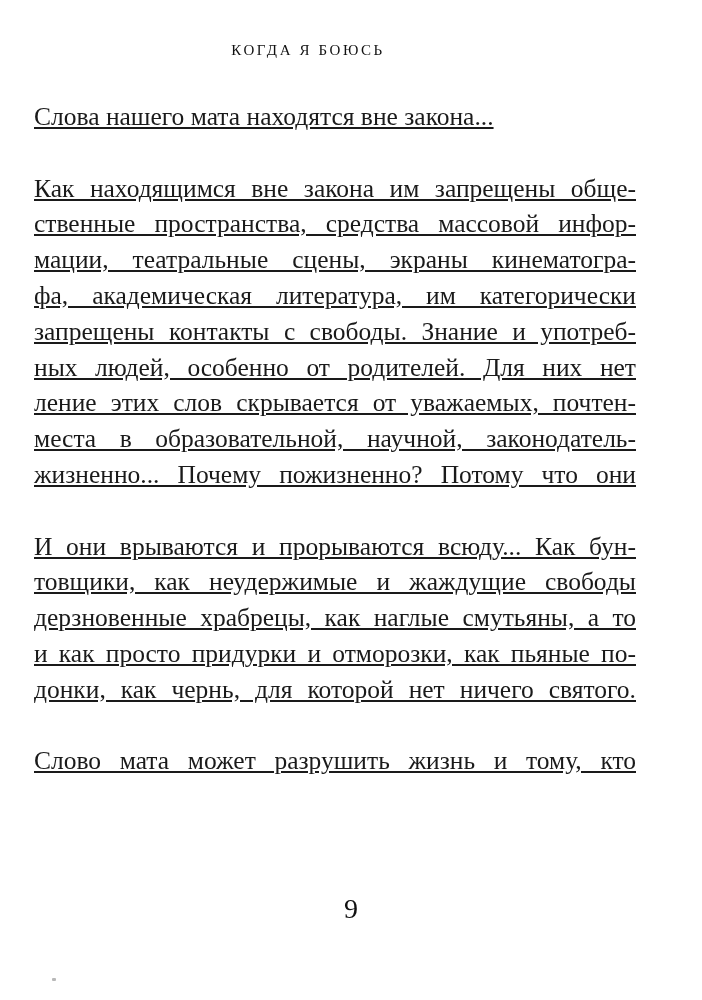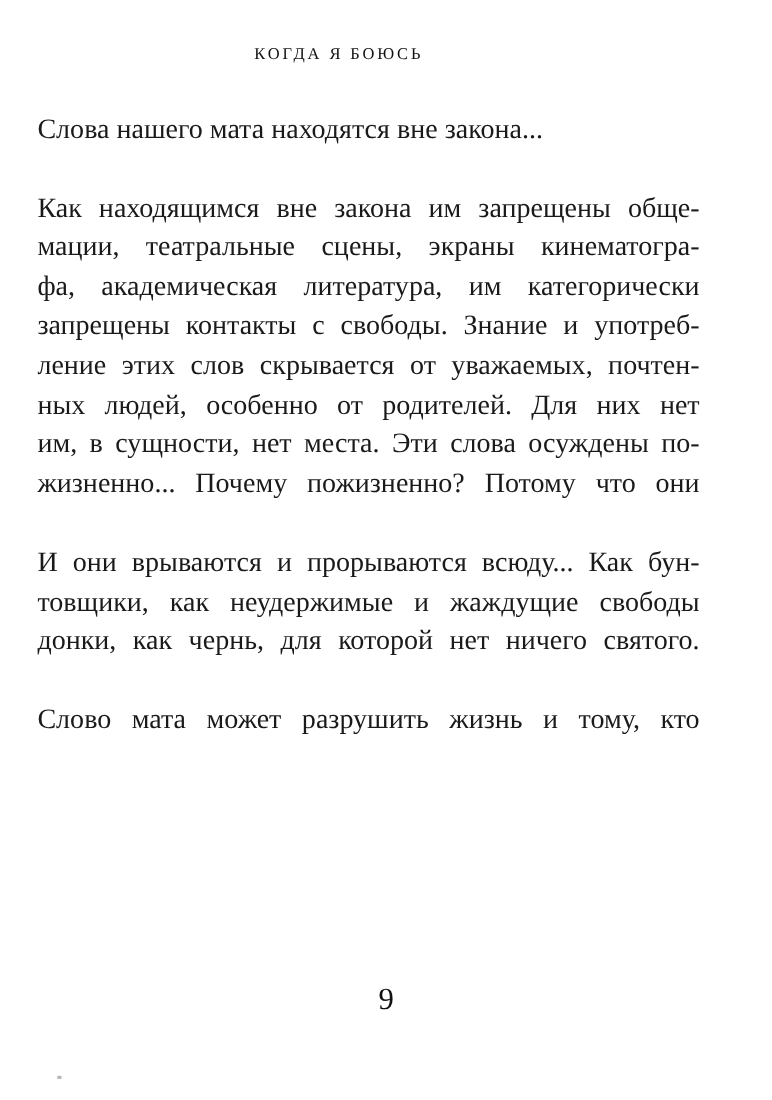--- a/index.html
+++ b/index.html
@@ -25,20 +25,21 @@
       letter-spacing: 2.6px;
       font-weight: 400;
       color: #111;
     }
     .text-block {
       position: absolute;
       left: 34px;
       top: 99px;
       width: 602px;
       font-size: 25.5px;
+      text-decoration: underline;
     }
     .para {
       margin: 0;
     }
     .line {
       display: block;
       height: 35.8px;
       line-height: 35.8px;
       text-align: justify;
       text-align-last: justify;
@@ -78,34 +79,37 @@
 <div class="text-block">
 
   <p class="para">
     <span class="line last">Слова нашего мата находятся вне закона...</span>
   </p>
 
   <div class="gap"></div>
 
   <p class="para">
     <span class="line">Как находящимся вне закона им запрещены обще-</span>
+    <span class="line">ственные пространства, средства массовой инфор-</span>
     <span class="line">мации, театральные сцены, экраны кинематогра-</span>
     <span class="line">фа, академическая литература, им категорически</span>
     <span class="line">запрещены контакты с свободы. Знание и употреб-</span>
+    <span class="line">ных людей, особенно от родителей. Для них нет</span>
     <span class="line">ление этих слов скрывается от уважаемых, почтен-</span>
-    <span class="line">ных людей, особенно от родителей. Для них нет</span>
-    <span class="line">им, в сущности, нет места. Эти слова осуждены по-</span>
+    <span class="line">места в образовательной, научной, законодатель-</span>
     <span class="line">жизненно... Почему пожизненно? Потому что они</span>
   </p>
 
   <div class="gap"></div>
 
   <p class="para">
     <span class="line">И они врываются и прорываются всюду... Как бун-</span>
     <span class="line">товщики, как неудержимые и жаждущие свободы</span>
+    <span class="line">дерзновенные храбрецы, как наглые смутьяны, а то</span>
+    <span class="line">и как просто придурки и отморозки, как пьяные по-</span>
     <span class="line">донки, как чернь, для которой нет ничего святого.</span>
   </p>
 
   <div class="gap"></div>
 
   <p class="para">
     <span class="line">Слово мата может разрушить жизнь и тому, кто</span>
   </p>
 
 </div>

